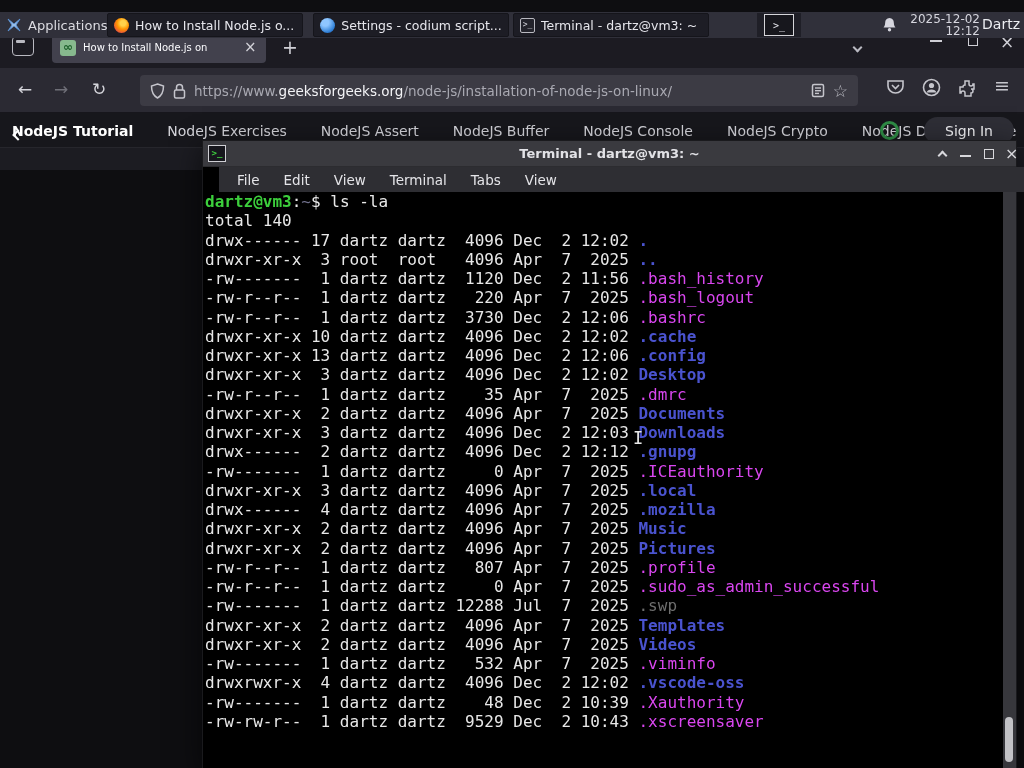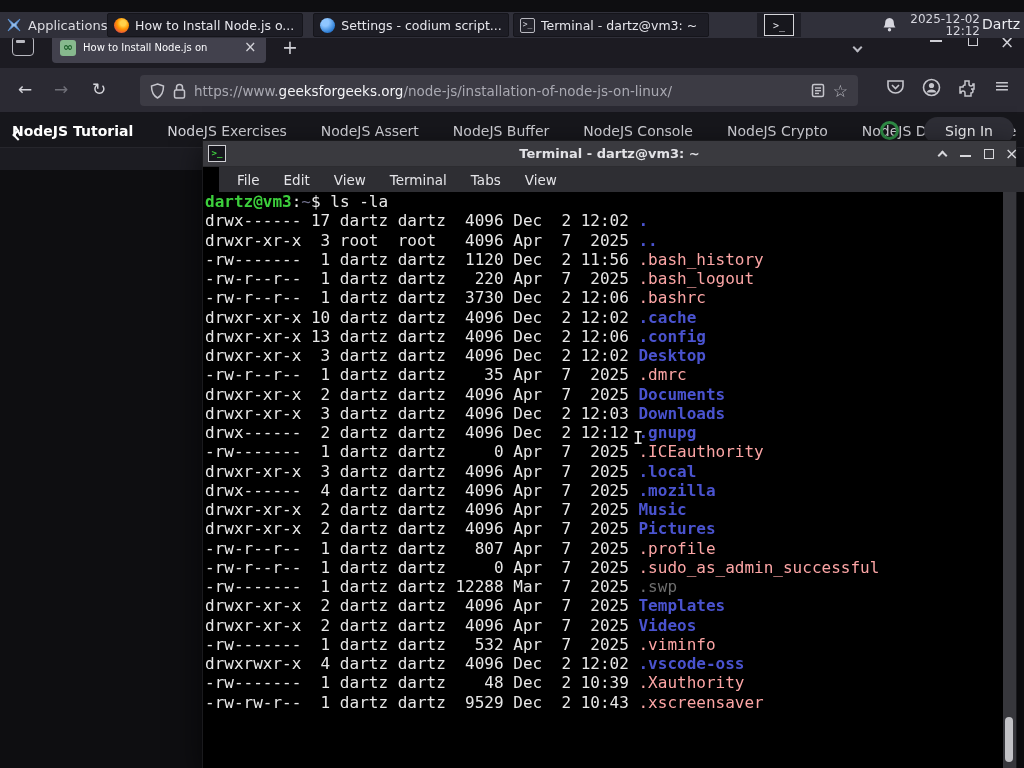--- a/index.html
+++ b/index.html
@@ -94,21 +94,21 @@
   #term-menubar { position:absolute; left:16px; top:26px; width:100%; height:25px; background:#2e2e33;
                   display:flex; align-items:center; gap:4px; padding-left:8px; }
   .menu-it { color:#e4e4e8; font-size:13.5px; padding:2px 10px; }
   #term-screen { position:absolute; left:0; top:51px; width:801px; height:674px; background:#000;
                  overflow:hidden; font-family:"DejaVu Sans Mono","Liberation Mono",monospace;
                  font-size:16px; line-height:19.25px; color:#e8e8e8; padding-left:2px; padding-top:0; }
   .trow { white-space:pre; }
   .p-user { color:#3ccf3c; font-weight:bold; }
   .p-path { color:#70708c; }
   .n-dir { color:#4a53cf; font-weight:bold; }
-  .n-file { color:#fca5a5; }
+  .n-file { color:#d946ef; }
   .n-dim { color:#6e6e6e; }
   #term-scroll { position:absolute; right:0; top:51px; width:13px; height:577px; background:#37373c; }
   #term-thumb { position:absolute; right:3px; top:525px; width:8px; height:45px; background:#c2c2c6;
                 border-radius:4px; }
 
   
   #ibeam { position:absolute; left:633px; top:428px; width:10px; height:20px; color:#e8e8e8; z-index:60;
            font-family:"DejaVu Sans Mono",monospace; font-size:17px;
            text-shadow:0 0 2px #000; }
 
@@ -242,41 +242,42 @@
   <div id="term-menubar">
       <span class="menu-it">File</span>
       <span class="menu-it">Edit</span>
       <span class="menu-it">View</span>
       <span class="menu-it">Terminal</span>
       <span class="menu-it">Tabs</span>
       <span class="menu-it">View</span>
     </div>
   <div id="term-screen">
     <div class="trow"><span class="p-user">dartz@vm3</span><span>:</span><span class="p-path">~</span><span>$ ls -la</span></div>
+    <div class="trow">total 140</div>
     <div id="term-output">
         <div class="trow"><span>drwx------ 17 dartz dartz  4096 Dec  2 12:02 </span><span class="n-dir">.</span></div>
         <div class="trow"><span>drwxr-xr-x  3 root  root   4096 Apr  7  2025 </span><span class="n-dir">..</span></div>
         <div class="trow"><span>-rw-------  1 dartz dartz  1120 Dec  2 11:56 </span><span class="n-file">.bash_history</span></div>
         <div class="trow"><span>-rw-r--r--  1 dartz dartz   220 Apr  7  2025 </span><span class="n-file">.bash_logout</span></div>
         <div class="trow"><span>-rw-r--r--  1 dartz dartz  3730 Dec  2 12:06 </span><span class="n-file">.bashrc</span></div>
         <div class="trow"><span>drwxr-xr-x 10 dartz dartz  4096 Dec  2 12:02 </span><span class="n-dir">.cache</span></div>
         <div class="trow"><span>drwxr-xr-x 13 dartz dartz  4096 Dec  2 12:06 </span><span class="n-dir">.config</span></div>
         <div class="trow"><span>drwxr-xr-x  3 dartz dartz  4096 Dec  2 12:02 </span><span class="n-dir">Desktop</span></div>
         <div class="trow"><span>-rw-r--r--  1 dartz dartz    35 Apr  7  2025 </span><span class="n-file">.dmrc</span></div>
         <div class="trow"><span>drwxr-xr-x  2 dartz dartz  4096 Apr  7  2025 </span><span class="n-dir">Documents</span></div>
         <div class="trow"><span>drwxr-xr-x  3 dartz dartz  4096 Dec  2 12:03 </span><span class="n-dir">Downloads</span></div>
         <div class="trow"><span>drwx------  2 dartz dartz  4096 Dec  2 12:12 </span><span class="n-dir">.gnupg</span></div>
         <div class="trow"><span>-rw-------  1 dartz dartz     0 Apr  7  2025 </span><span class="n-file">.ICEauthority</span></div>
         <div class="trow"><span>drwxr-xr-x  3 dartz dartz  4096 Apr  7  2025 </span><span class="n-dir">.local</span></div>
         <div class="trow"><span>drwx------  4 dartz dartz  4096 Apr  7  2025 </span><span class="n-dir">.mozilla</span></div>
         <div class="trow"><span>drwxr-xr-x  2 dartz dartz  4096 Apr  7  2025 </span><span class="n-dir">Music</span></div>
         <div class="trow"><span>drwxr-xr-x  2 dartz dartz  4096 Apr  7  2025 </span><span class="n-dir">Pictures</span></div>
         <div class="trow"><span>-rw-r--r--  1 dartz dartz   807 Apr  7  2025 </span><span class="n-file">.profile</span></div>
         <div class="trow"><span>-rw-r--r--  1 dartz dartz     0 Apr  7  2025 </span><span class="n-file">.sudo_as_admin_successful</span></div>
-        <div class="trow"><span>-rw-------  1 dartz dartz 12288 Mar  7  2025 </span><span class="n-dim">.swp</span></div>
+        <div class="trow"><span>-rw-------  1 dartz dartz 12288 Jul  7  2025 </span><span class="n-dim">.swp</span></div>
         <div class="trow"><span>drwxr-xr-x  2 dartz dartz  4096 Apr  7  2025 </span><span class="n-dir">Templates</span></div>
         <div class="trow"><span>drwxr-xr-x  2 dartz dartz  4096 Apr  7  2025 </span><span class="n-dir">Videos</span></div>
         <div class="trow"><span>-rw-------  1 dartz dartz   532 Apr  7  2025 </span><span class="n-file">.viminfo</span></div>
         <div class="trow"><span>drwxrwxr-x  4 dartz dartz  4096 Dec  2 12:02 </span><span class="n-dir">.vscode-oss</span></div>
         <div class="trow"><span>-rw-------  1 dartz dartz    48 Dec  2 10:39 </span><span class="n-file">.Xauthority</span></div>
         <div class="trow"><span>-rw-rw-r--  1 dartz dartz  9529 Dec  2 10:43 </span><span class="n-file">.xscreensaver</span></div>
       </div>
   </div>
   <div id="term-scroll">
     <div id="term-thumb"></div>

